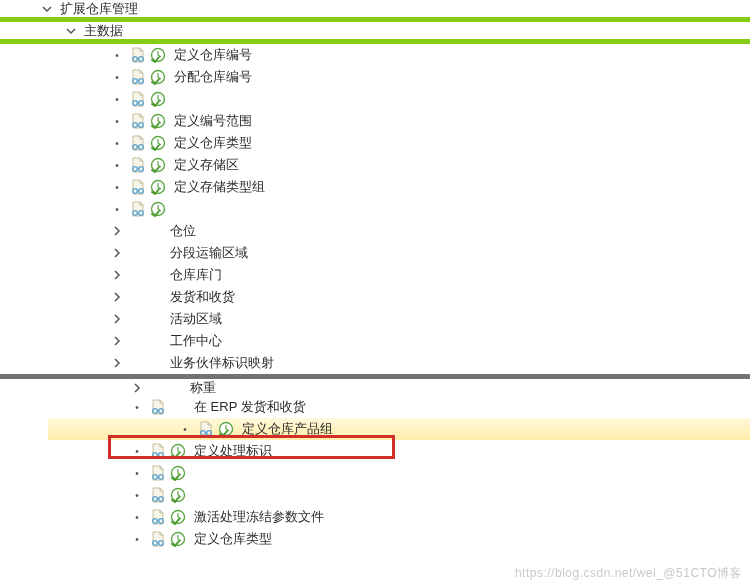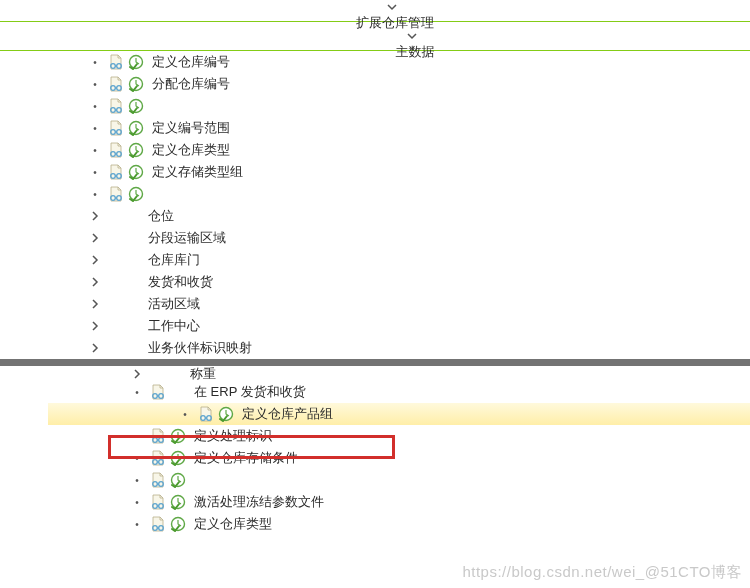--- a/index.html
+++ b/index.html
@@ -17,22 +17,22 @@
       display: flex;
       align-items: center;
       height: 22px;
       white-space: nowrap;
     }
     .tree-row.highlighted {
       background: linear-gradient(#fff9dc, #ffeea8);
       margin-left: 48px;
     }
     .indent-0 { padding-left: 40px; }
-    .indent-1 { padding-left: 80px; margin-top: 7px; }
-    .indent-2 { padding-left: 88px; }
+    .indent-1 { padding-left: 64px; }
+    .indent-2 { padding-left: 110px; }
     .indent-3 { padding-left: 130px; }
     .expander {
       width: 14px;
       height: 14px;
       display: inline-flex;
       align-items: center;
       justify-content: center;
       margin-right: 6px;
       flex-shrink: 0;
       cursor: pointer;
@@ -61,47 +61,46 @@
       width: 16px; height: 16px;
       position: relative;
     }
     .doc-glasses-icon svg { display: block; }
     .clock-check-icon {
       width: 16px; height: 16px;
     }
     .clock-check-icon svg { display: block; }
     .row-label { color: #2b2b2b; }
     .top-divider {
-      border-bottom: 1px solid #84cc16;
-      flex-direction: column;
+      border-bottom: 5px solid #84cc16;
     }
     .red-box {
       position: absolute;
       border: 3px solid #d22f2b;
       pointer-events: none;
       left: 108px;
       top: 435px;
       width: 287px;
       height: 24px;
     }
     .watermark {
       position: absolute;
       bottom: 6px;
       right: 8px;
       color: #c9c9c9;
-      font-size: 15px;
+      font-size: 12px;
       letter-spacing: 0.5px;
     }
     .icon-slot-empty {
       width: 40px;
       display: inline-block;
       flex-shrink: 0;
     }
     .mid-divider {
-      border-top: 7px solid #737373;
+      border-top: 5px solid #737373;
     }
   </style>
 </head>
 <body>
 
 <div class="tree-row indent-0 top-divider">
   <span class="expander">
     <svg width="10" height="10" viewBox="0 0 10 10">
         <path d="M1 3 L5 7 L9 3" fill="none" stroke="#555" stroke-width="1.5"></path>
       </svg>
@@ -241,20 +240,42 @@
           </svg>
         </span>
         <span class="clock-check-icon">
           <svg width="16" height="16" viewBox="0 0 16 16">
             <circle cx="8" cy="8" r="6.5" fill="#ffffff" stroke="#5FA846" stroke-width="1.4"></circle>
             <path d="M8 4 v4 l3 2" fill="none" stroke="#5FA846" stroke-width="1.2"></path>
             <path d="M2 13 l3 2 l4 -5" fill="none" stroke="#4C9B2F" stroke-width="2" stroke-linecap="round"></path>
           </svg>
         </span>
       </span>
+      <span class="row-label">定义存储区</span>
+    </div>
+    <div class="tree-row indent-2">
+      <span class="bullet"></span>
+      <span class="icon-pair">
+        <span class="doc-glasses-icon">
+          <svg width="16" height="16" viewBox="0 0 16 16">
+            <path d="M3 1 h7 l3 3 v11 h-10 z" fill="#f8f6e8" stroke="#b8b08a" stroke-width="0.8"></path>
+            <path d="M10 1 v3 h3" fill="none" stroke="#b8b08a" stroke-width="0.8"></path>
+            <circle cx="5" cy="12" r="2.3" fill="none" stroke="#5CA4CF" stroke-width="1.3"></circle>
+            <circle cx="11" cy="12" r="2.3" fill="none" stroke="#5CA4CF" stroke-width="1.3"></circle>
+            <path d="M7.3 12 h1.4" stroke="#5CA4CF" stroke-width="1.3"></path>
+          </svg>
+        </span>
+        <span class="clock-check-icon">
+          <svg width="16" height="16" viewBox="0 0 16 16">
+            <circle cx="8" cy="8" r="6.5" fill="#ffffff" stroke="#5FA846" stroke-width="1.4"></circle>
+            <path d="M8 4 v4 l3 2" fill="none" stroke="#5FA846" stroke-width="1.2"></path>
+            <path d="M2 13 l3 2 l4 -5" fill="none" stroke="#4C9B2F" stroke-width="2" stroke-linecap="round"></path>
+          </svg>
+        </span>
+      </span>
       <span class="row-label">定义存储类型组</span>
     </div>
     <div class="tree-row indent-2">
       <span class="bullet"></span>
       <span class="icon-pair">
         <span class="doc-glasses-icon">
           <svg width="16" height="16" viewBox="0 0 16 16">
             <path d="M3 1 h7 l3 3 v11 h-10 z" fill="#f8f6e8" stroke="#b8b08a" stroke-width="0.8"></path>
             <path d="M10 1 v3 h3" fill="none" stroke="#b8b08a" stroke-width="0.8"></path>
             <circle cx="5" cy="12" r="2.3" fill="none" stroke="#5CA4CF" stroke-width="1.3"></circle>
@@ -419,21 +440,20 @@
           </svg>
         </span>
         <span class="clock-check-icon">
           <svg width="16" height="16" viewBox="0 0 16 16">
             <circle cx="8" cy="8" r="6.5" fill="#ffffff" stroke="#5FA846" stroke-width="1.4"></circle>
             <path d="M8 4 v4 l3 2" fill="none" stroke="#5FA846" stroke-width="1.2"></path>
             <path d="M2 13 l3 2 l4 -5" fill="none" stroke="#4C9B2F" stroke-width="2" stroke-linecap="round"></path>
           </svg>
         </span>
       </span>
-      <span class="row-label">定义仓库存储条件</span>
     </div>
     <div class="tree-row indent-3">
       <span class="bullet"></span>
       <span class="icon-pair">
         <span class="doc-glasses-icon">
           <svg width="16" height="16" viewBox="0 0 16 16">
             <path d="M3 1 h7 l3 3 v11 h-10 z" fill="#f8f6e8" stroke="#b8b08a" stroke-width="0.8"></path>
             <path d="M10 1 v3 h3" fill="none" stroke="#b8b08a" stroke-width="0.8"></path>
             <circle cx="5" cy="12" r="2.3" fill="none" stroke="#5CA4CF" stroke-width="1.3"></circle>
             <circle cx="11" cy="12" r="2.3" fill="none" stroke="#5CA4CF" stroke-width="1.3"></circle>

